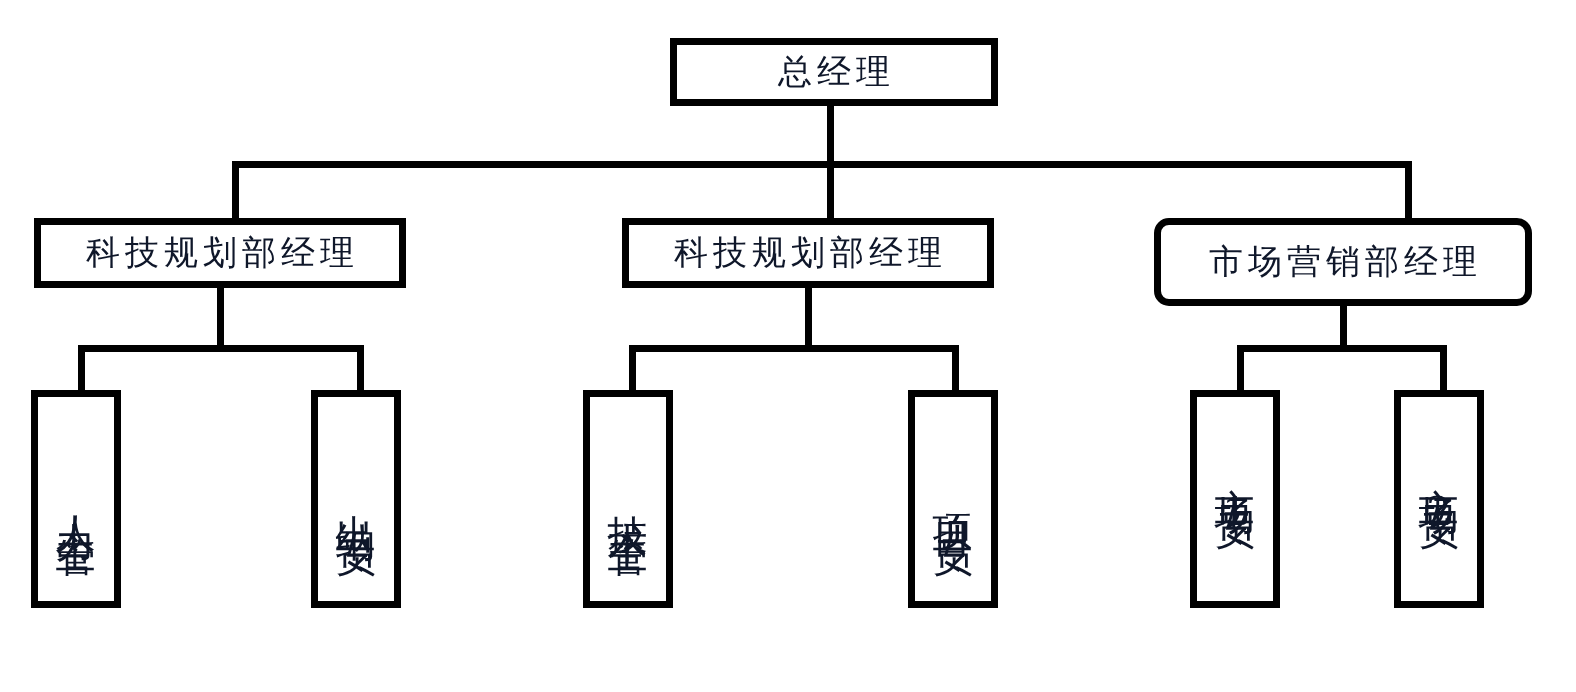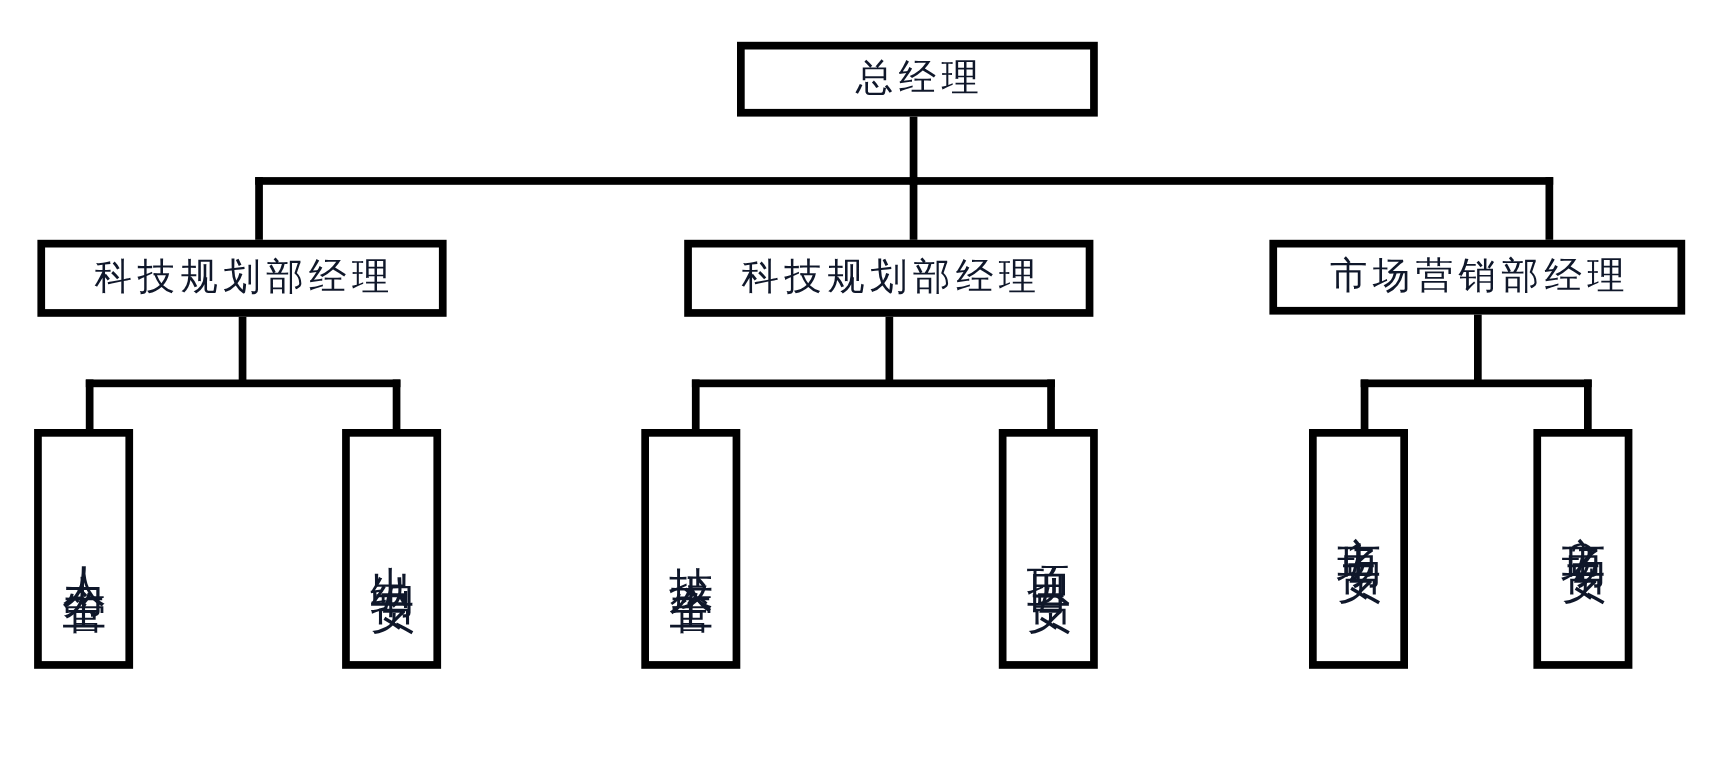--- a/index.html
+++ b/index.html
@@ -72,21 +72,21 @@
   <div class="link v" style="left:1405px; top:161px; height:58px;"></div>
 
   <div class="node horizontal" style="left:34px; top:218px; width:372px; height:70px;">
     <span class="node-label">科技规划部经理</span>
   </div>
 
   <div class="node horizontal" style="left:622px; top:218px; width:372px; height:70px;">
     <span class="node-label">科技规划部经理</span>
   </div>
 
-  <div class="node horizontal" style="left:1154px; top:218px; width:378px; height:68px;">
+  <div class="node horizontal" style="left:1154px; top:218px; width:378px; height:88px;border-radius:15px;">
     <span class="node-label">市场营销部经理</span>
   </div>
 
   <div class="link v" style="left:217px; top:285px; height:66px;"></div>
   <div class="link h" style="left:78px; top:345px; width:286px;"></div>
   <div class="link v" style="left:78px; top:345px; height:50px;"></div>
   <div class="link v" style="left:357px; top:345px; height:50px;"></div>
 
   <div class="link v" style="left:805px; top:285px; height:66px;"></div>
   <div class="link h" style="left:629px; top:345px; width:330px;"></div>

